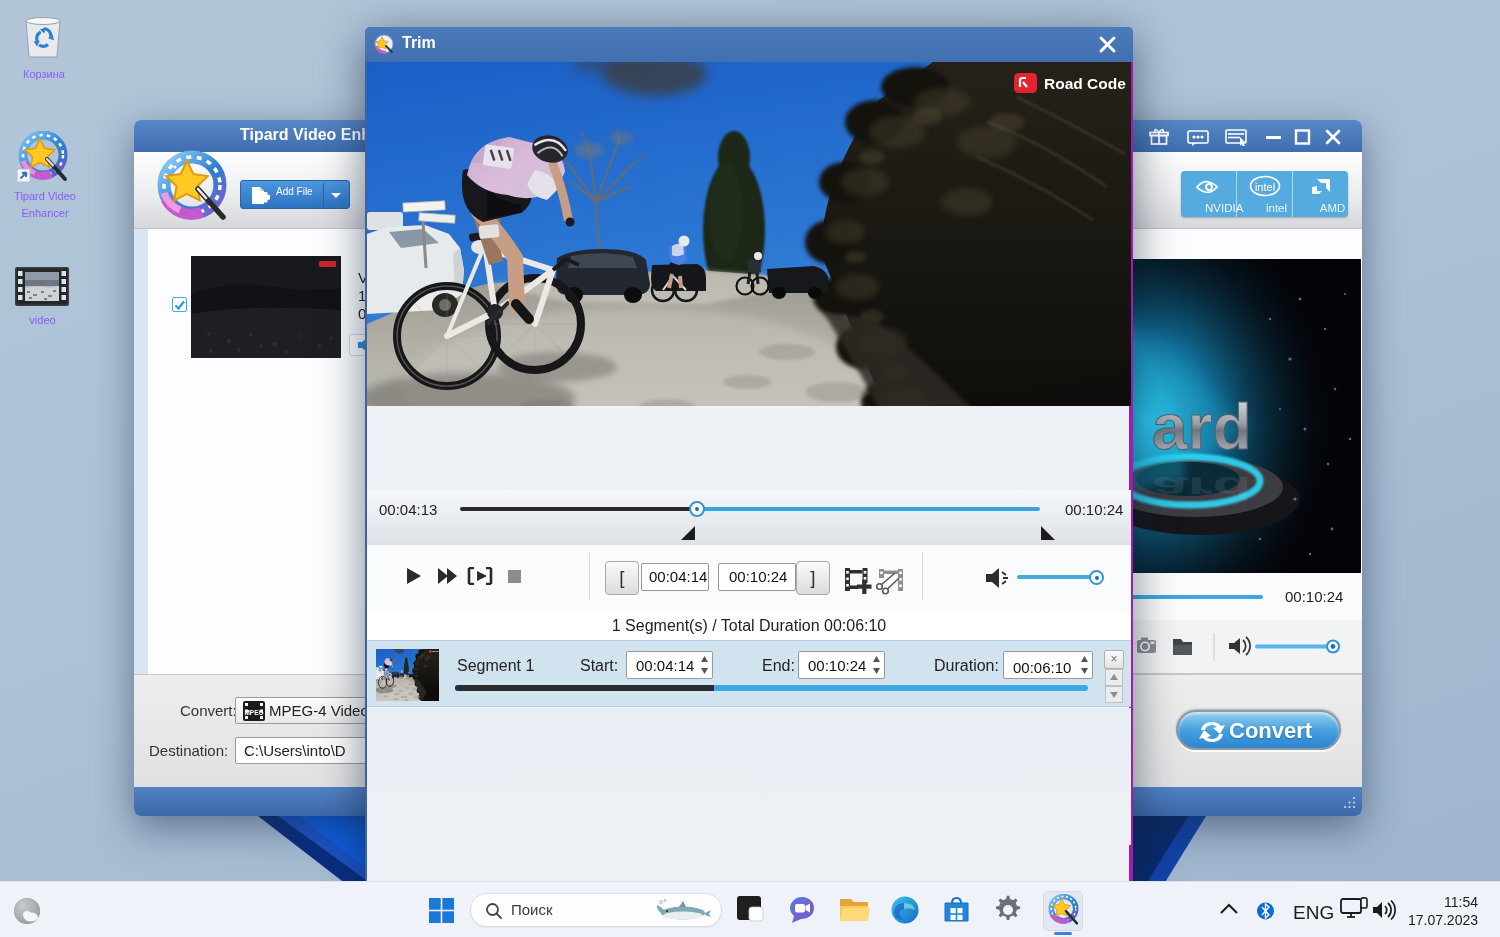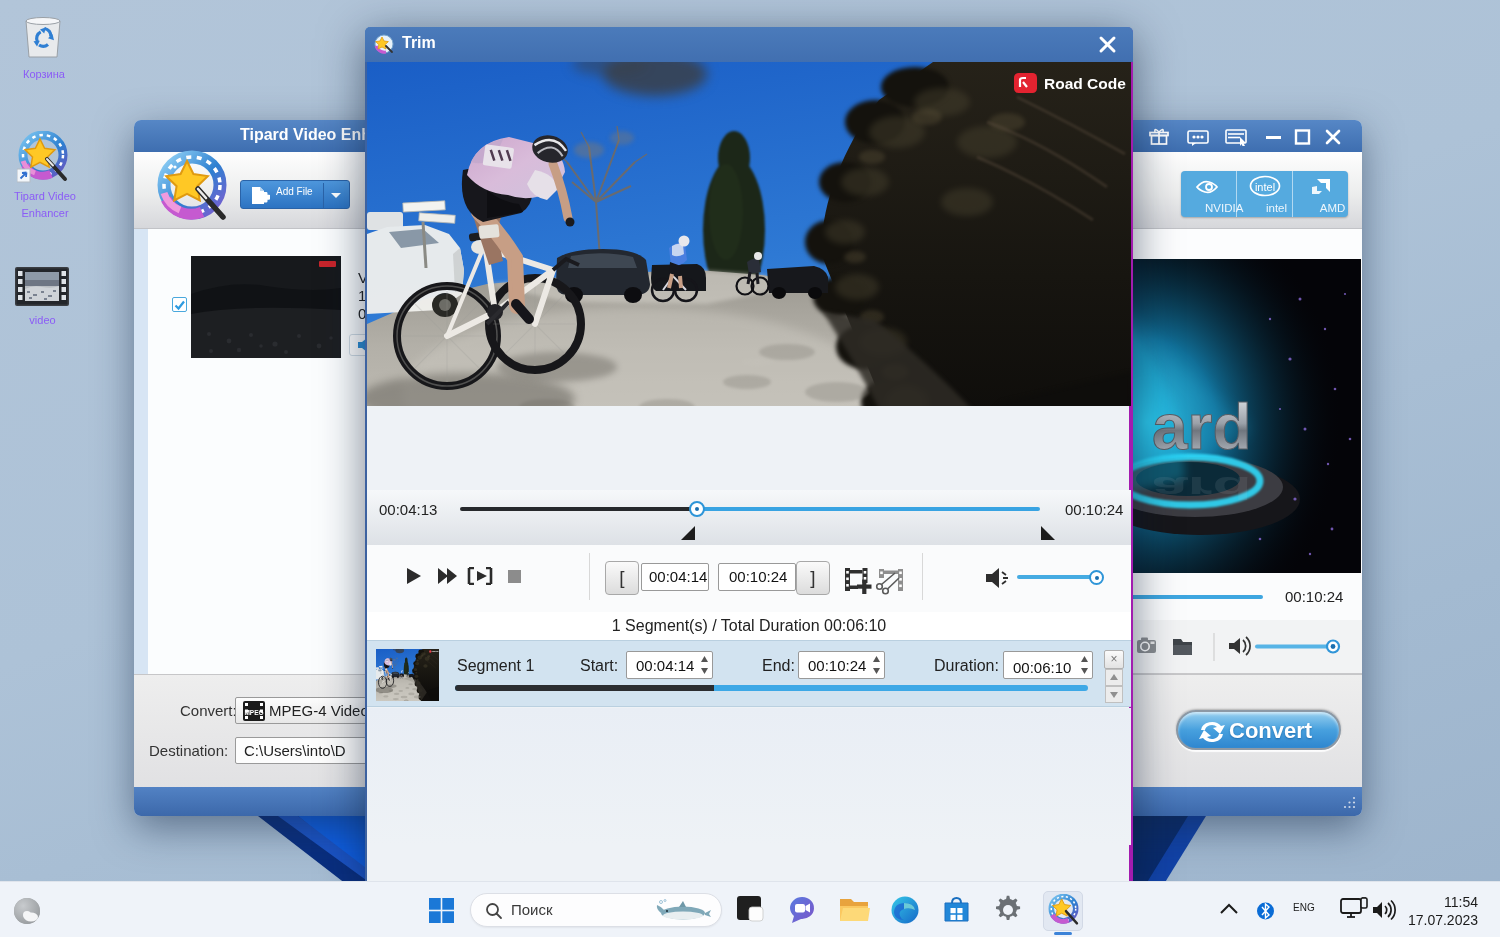--- a/index.html
+++ b/index.html
@@ -819,21 +819,21 @@
   </svg>
   <div style="position:absolute; left:1054px; top:50px; width:18px; height:3px; border-radius:2px; background:#3c83d8;"></div>
 
   <svg style="position:absolute; left:1219px; top:20px;" width="20" height="14" viewBox="0 0 20 14">
     <path d="M2 11 L10 3 L18 11" fill="none" stroke="#1b1b1b" stroke-width="2"></path>
   </svg>
   <svg style="position:absolute; left:1257px; top:18px;" width="17" height="24" viewBox="0 0 17 24">
     <circle cx="8.5" cy="11" r="8.5" fill="#0a6cd6"></circle>
     <path d="M5 7 L12 15 L8.5 18 L8.5 4 L12 7 L5 15" fill="none" stroke="#fff" stroke-width="1.4"></path>
   </svg>
-  <div class="traytxt" style="position:absolute; left:1293px; top:20px; font-size:10px;">ENG</div>
+  <div class="traytxt" style="position:absolute; left:1293px; top:20px; font-size:19px;">ENG</div>
   <svg style="position:absolute; left:1340px; top:15px;" width="28" height="26" viewBox="0 0 28 26">
     <rect x="1" y="2" width="20" height="14" rx="2" fill="none" stroke="#1b1b1b" stroke-width="1.8"></rect>
     <line x1="7" y1="20" x2="15" y2="20" stroke="#1b1b1b" stroke-width="1.8"></line>
     <line x1="11" y1="16" x2="11" y2="20" stroke="#1b1b1b" stroke-width="1.8"></line>
     <rect x="21" y="1" width="6" height="10" rx="1.5" fill="#eff3f9" stroke="#1b1b1b" stroke-width="1.6"></rect>
     <line x1="23" y1="1" x2="23" y2="-2" stroke="#1b1b1b" stroke-width="1.4"></line>
     <line x1="25" y1="1" x2="25" y2="-2" stroke="#1b1b1b" stroke-width="1.4"></line>
   </svg>
   <svg style="position:absolute; left:1371px; top:16px;" width="26" height="24" viewBox="0 0 26 24">
     <path d="M2 9 L6 9 L11 4 L11 20 L6 15 L2 15 Z" fill="#1b1b1b"></path>

